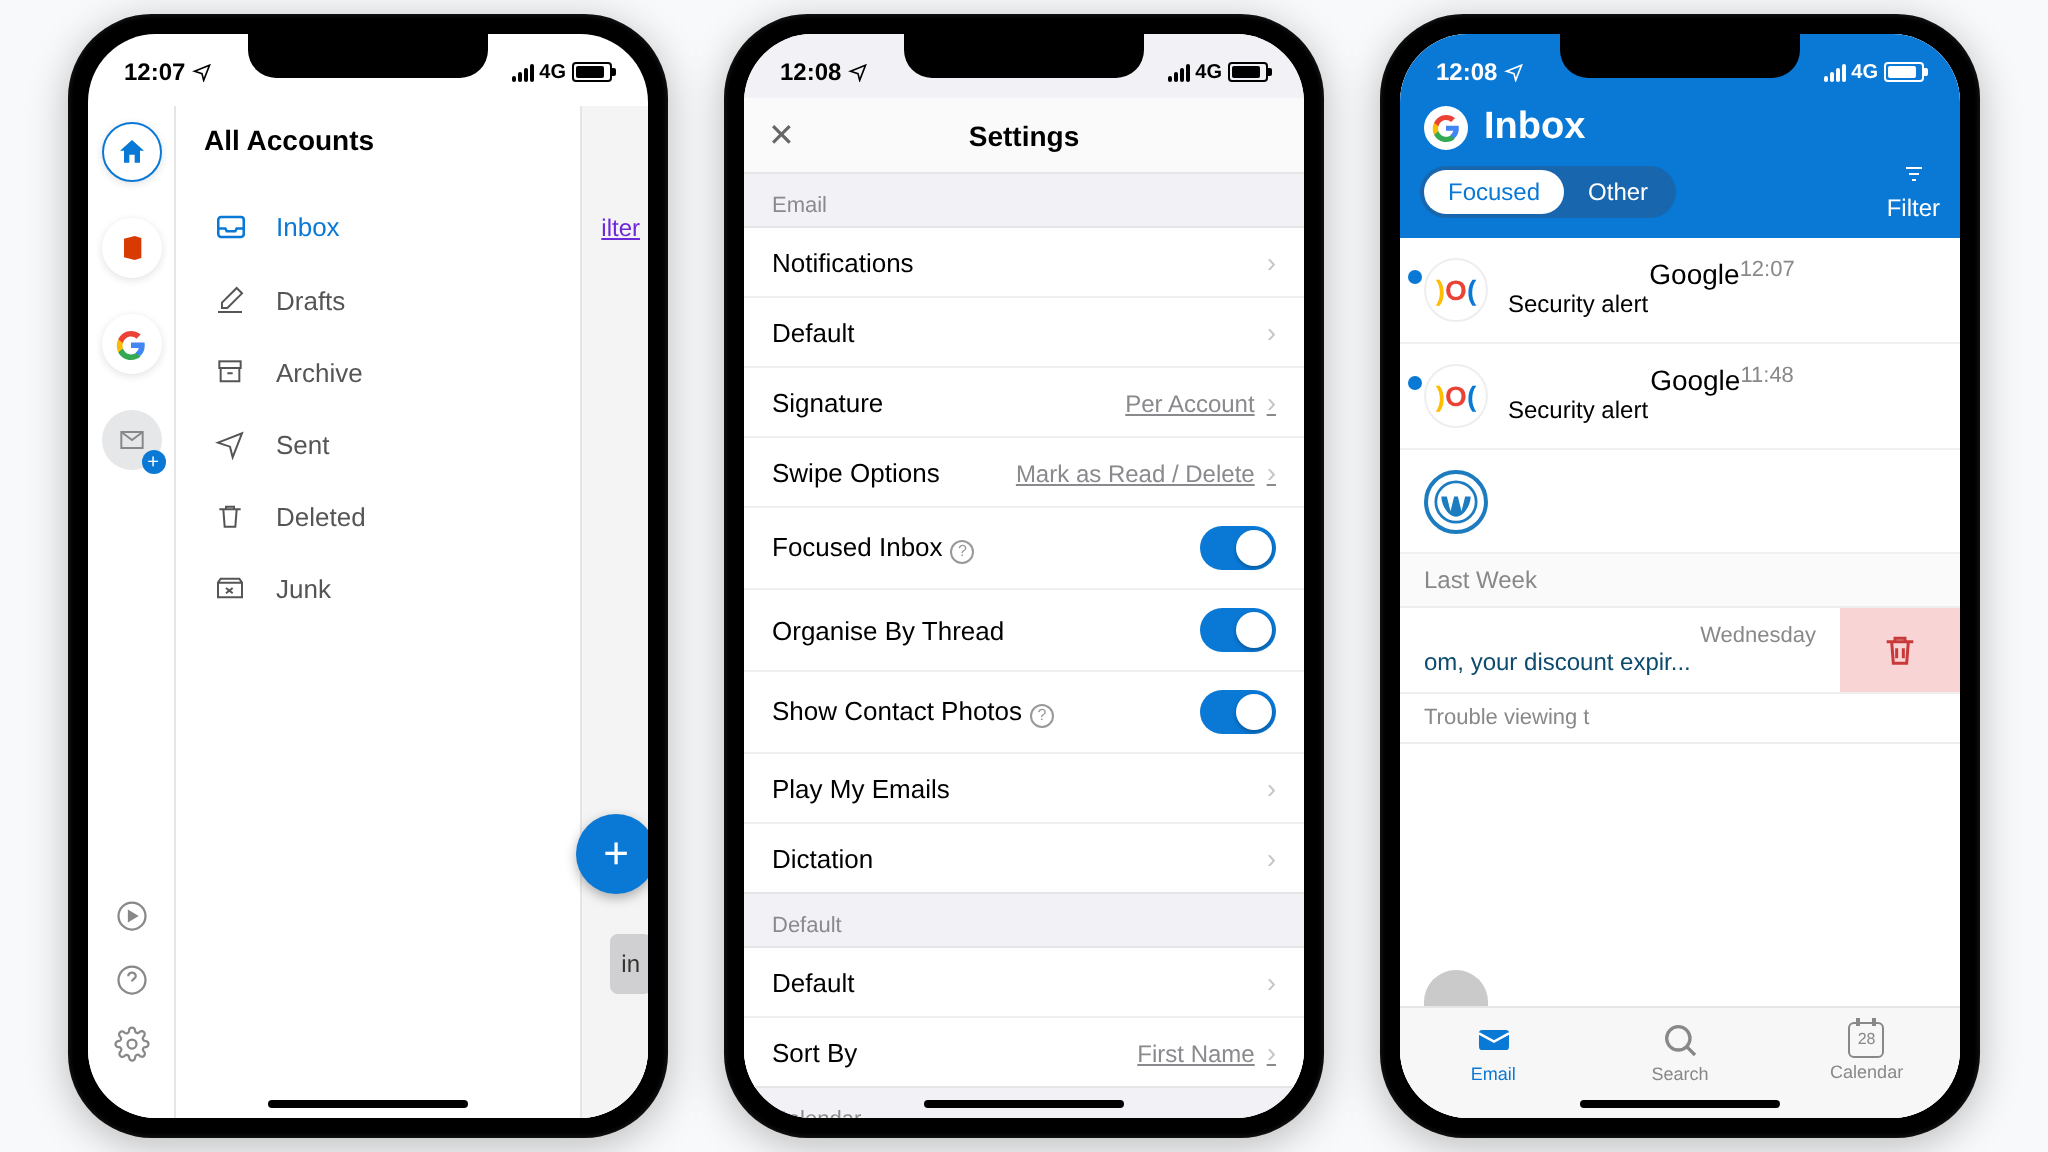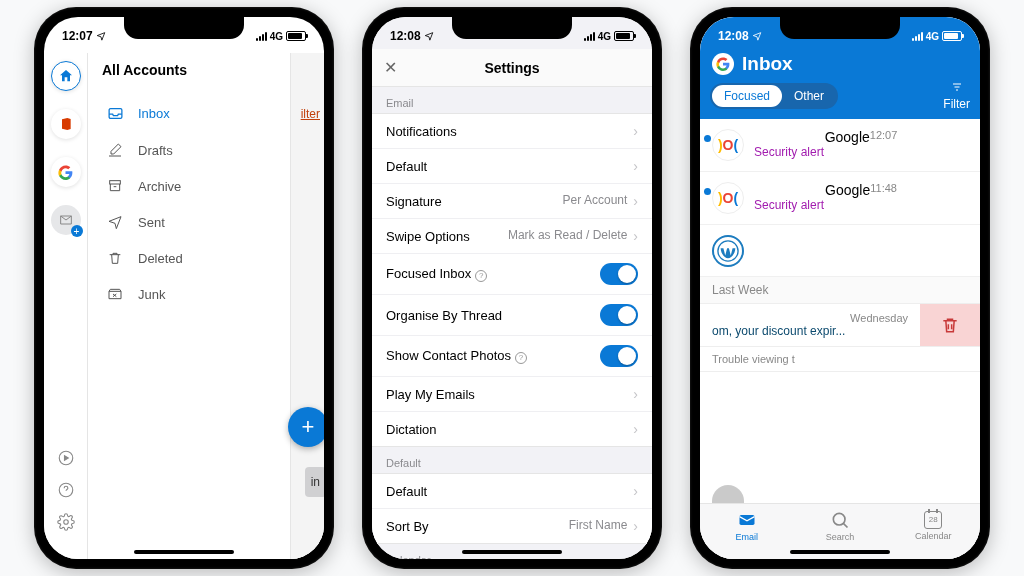--- a/index.html
+++ b/index.html
@@ -106,32 +106,32 @@
   .folder-item { display:flex; align-items:center; gap:14px; padding: 10px 18px; color:#555; font-size:13px;}
   .folder-item.active { color:#0a79d6;}
   .folder-icon { width:18px; display:flex; justify-content:center; color:inherit;}
   .peek {
     position:absolute; right:0; top:36px; bottom:0; width:34px;
     background:#f4f4f4; border-left:1px solid #e5e5e5;
     overflow:hidden;
   }
   .fab-peek { position:absolute; right:-4px; top:390px; width:40px;height:40px;border-radius:50%; background:#0a79d6; color:#fff; display:flex;align-items:center;justify-content:center; font-size:22px; box-shadow:0 2px 6px rgba(0,0,0,.3);}
   .signin-peek { position:absolute; right:-2px; top:450px; padding:8px 6px; background:#d0d0d2; color:#333; font-size:12px; border-radius:4px;}
-  .filter-peek { position:absolute; top:54px; right:4px; color:#c2410c; font-size:12px;text-decoration:underline;}
+  .filter-peek { position:absolute; top:54px; right:4px; color:#6d28d9; font-size:12px;text-decoration:underline;}
 
   
   .p2-content { position:absolute; inset:0; padding-top:32px; background:#f2f2f6;}
   .set-head { background:#fafafa; border-bottom:1px solid #e5e5e5; height:38px; display:flex; align-items:center; justify-content:center; position:relative;}
   .set-head h3{font-size:14px;font-weight:600;}
   .close-x { position:absolute; left:12px; font-size:16px; color:#666;}
   .sect-label { padding: 10px 14px 4px; color:#8a8a8e; font-size:11px;}
   .set-group { background:#fff; border-top:1px solid #e5e5e5; border-bottom:1px solid #e5e5e5;}
   .set-row { display:flex; align-items:center; justify-content:space-between; padding: 9px 14px; border-bottom:1px solid #efeff2; font-size:13px;}
   .set-row:last-child{border-bottom:none;}
-  .set-row .right { display:flex; align-items:flex-start; gap:6px; color:#8a8a8e; font-size:12px;}
+  .set-row .right { display:flex; align-items:flex-end; gap:6px; color:#8a8a8e; font-size:12px;text-decoration:underline;}
   .chev { color:#c5c5c8; font-size:14px;}
   .info-c { display:inline-flex; width:12px;height:12px;border:1px solid #999;border-radius:50%;align-items:center;justify-content:center;font-size:8px;color:#999;margin-left:4px;}
   .toggle { width:38px; height:22px; border-radius:11px; background:#0a79d6; position:relative;}
   .toggle::after{content:'';position:absolute;right:2px;top:2px;width:18px;height:18px;border-radius:50%;background:#fff;box-shadow:0 1px 2px rgba(0,0,0,.3);}
 
   
   .p3-content { position:absolute; inset:0; background:#fff;}
   .hdr { background:#0a79d6; color:#fff; padding: 36px 10px 8px;}
   .hdr-row1 { display:flex; align-items:center; gap:8px; padding: 0 2px 6px;}
   .gcircle { width:22px;height:22px;border-radius:50%;background:#fff;display:flex;align-items:center;justify-content:center;font-size:12px;font-weight:700;color:#0a79d6;}
@@ -148,21 +148,21 @@
   .av-g { background: #fff; border:1.5px solid #eee;}
   .av-text{ display:flex;}
   .av-text span:nth-child(1){color:#ffbc00;}
   .av-text span:nth-child(2){color:#ea4335;}
   .av-text span:nth-child(3){color:#0a79d6;}
   .av-wp { background:#fff; border:2px solid #1d7cbf; color:#1d7cbf; font-size:18px;}
   .mail-body { flex:1; min-width:0;}
   .mail-top{display:flex;justify-content:center;}
   .sender{font-size:14px;}
   .time{font-size:11px;color:#888;}
-  .subj{font-size:12px;color:#a21caf;}
+  .subj{font-size:12px;color:#000000;}
   .sect-hdr { padding:6px 12px; font-size:12px; color:#888; border-bottom:1px solid #eee; background:#fafafa;}
   .swipe-row { display:flex; border-bottom:1px solid #eee; position:relative;}
   .swipe-main { flex:1; padding:8px 12px;}
   .swipe-main .t1{font-size:11px;color:#888;text-align:right;}
   .swipe-main .t2{font-size:12px;color:#0c4a6e;white-space:nowrap;overflow:hidden;text-overflow:ellipsis;}
   .swipe-del { width:60px; background:#f9d4d4; color:#c83a3a; display:flex;align-items:center;justify-content:center;font-size:18px;}
   .preview-row { padding:6px 12px; font-size:11px; color:#888; border-bottom:1px solid #eee;}
   .tabbar { position:absolute; bottom:0; left:0; right:0; height:56px; background:#f7f7f8; border-top:1px solid #e5e5e5; display:flex; padding-bottom:12px;}
   .tab { flex:1; display:flex; flex-direction:column; align-items:center; justify-content:center; gap:2px; font-size:9px; color:#888;}
   .tab.active{color:#0a79d6;}

